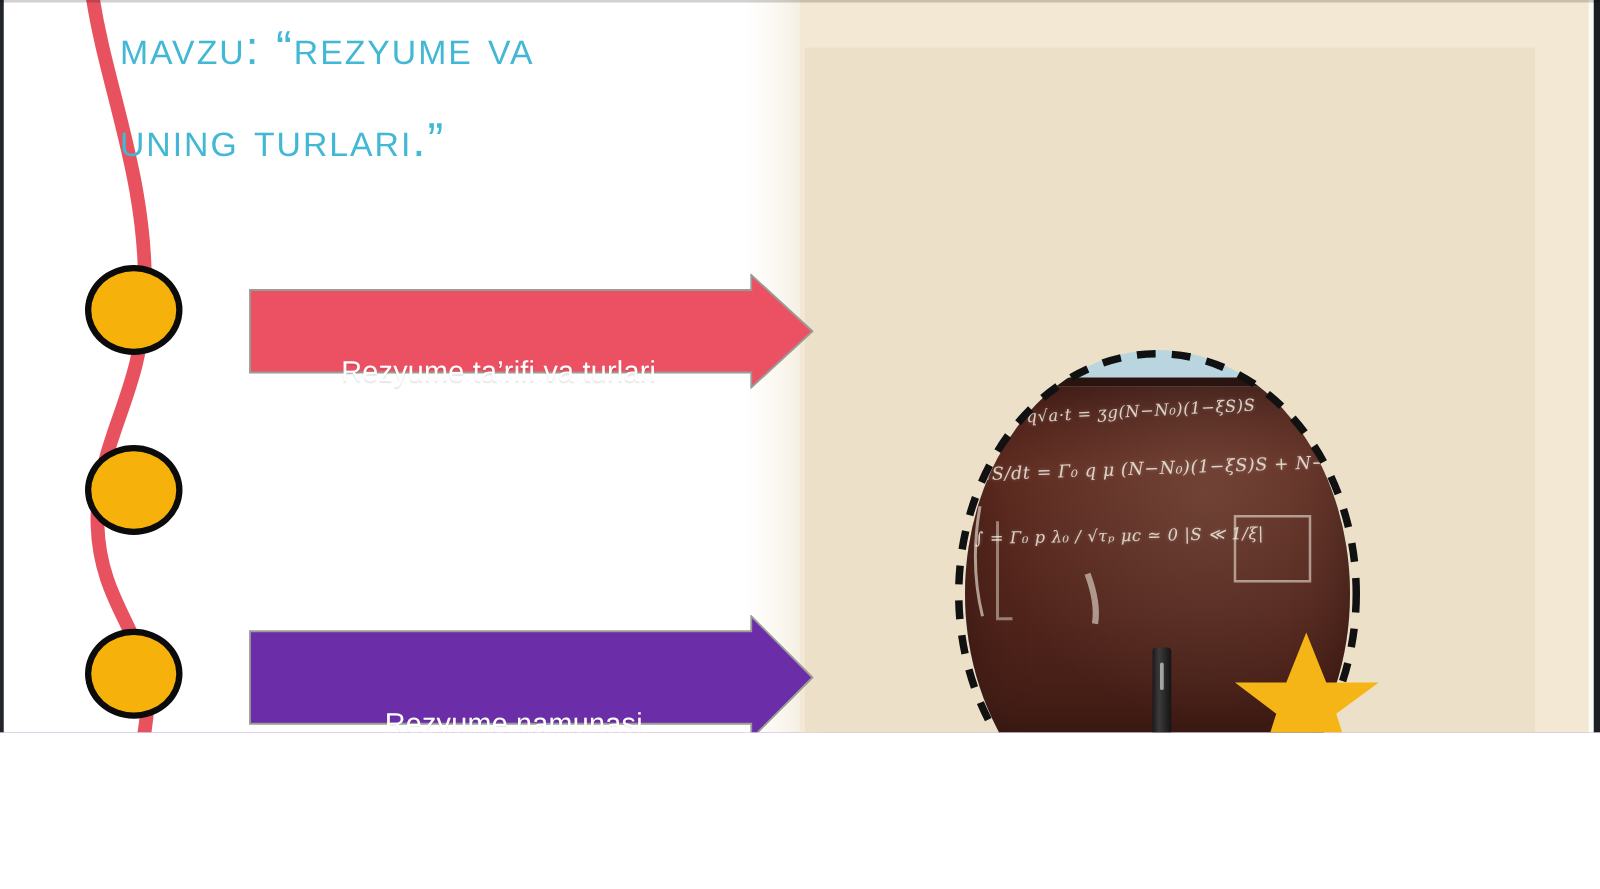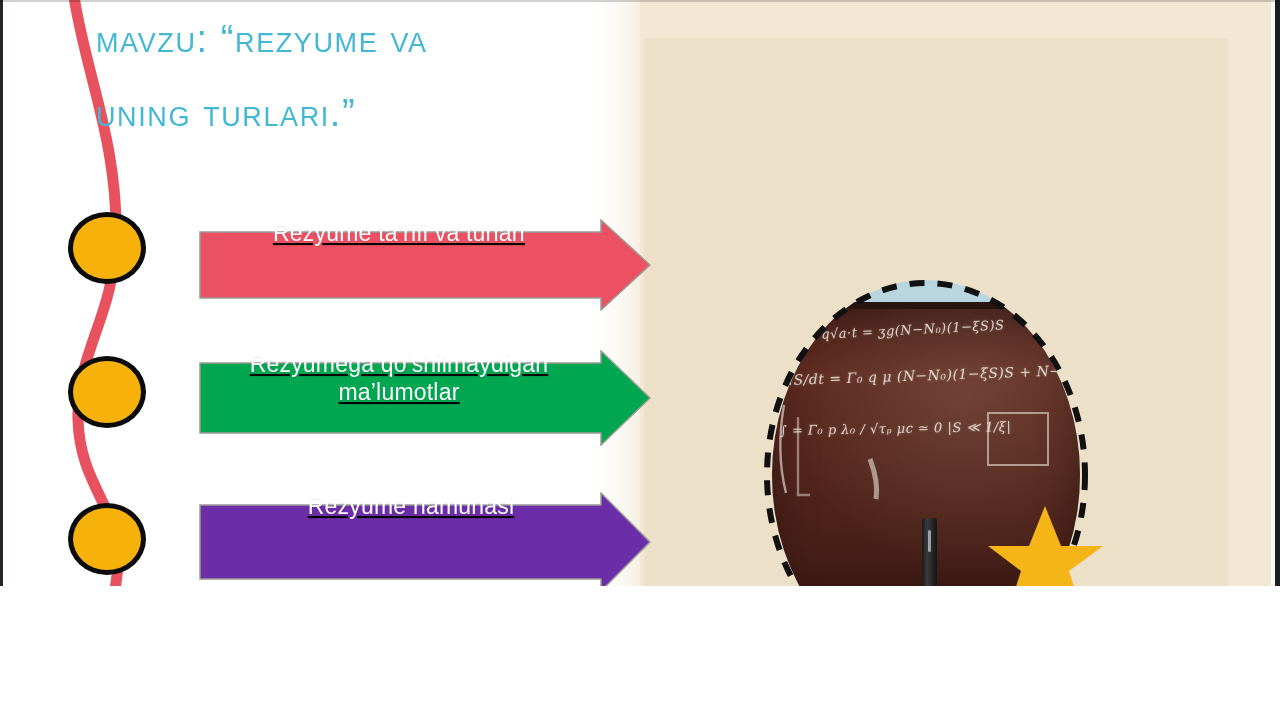--- a/index.html
+++ b/index.html
@@ -78,22 +78,21 @@
     border-radius:50%;
     background:#f6b20a;
     border:5px solid #0b0b0b;
     box-sizing:border-box;
   }
 
   
   .arrow{
     position:absolute;
     display:flex;
-    align-items:flex-start;
-    text-decoration:underline;
+    align-items:flex-end;
   }
   .arrow svg{ position:absolute; left:0; top:0; }
   .arrow-label{
     position:relative;
     z-index:2;
     color:#ffffff;
     font-size:23px;
     line-height:28px;
     text-align:center;
     width:100%;
@@ -204,27 +203,20 @@
 
   <div class="dot" style="left:68px; top:212px;"></div>
   <div class="arrow" style="left:199px; top:219px; width:452px; height:92px;">
     <svg width="452" height="92" viewBox="0 0 452 92">
       <path d="M1,13 L402,13 L402,1 L451,46 L402,91 L402,79 L1,79 Z" fill="#ec5163" stroke="#9b9b96" stroke-width="1.5"></path>
     </svg>
     <div class="arrow-label">Rezyume ta’rifi va turlari</div>
   </div>
 
   <div class="dot" style="left:68px; top:356px;"></div>
-  <div class="arrow" style="left:199px; top:350px; width:452px; height:96px;">
-    <svg width="452" height="96" viewBox="0 0 452 96">
-      <path d="M1,13 L402,13 L402,1 L451,48 L402,95 L402,83 L1,83 Z" fill="#00a650" stroke="#9b9b96" stroke-width="1.5"></path>
-    </svg>
-    <div class="arrow-label">Rezyumega qo’shilmaydigan
-ma’lumotlar</div>
-  </div>
 
   <div class="dot" style="left:68px; top:503px;"></div>
   <div class="arrow" style="left:199px; top:492px; width:452px; height:100px;padding-left:12px;">
     <svg width="452" height="100" viewBox="0 0 452 100">
       <path d="M1,13 L402,13 L402,1 L451,50 L402,99 L402,87 L1,87 Z" fill="#6b2ea8" stroke="#9b9b96" stroke-width="1.5"></path>
     </svg>
     <div class="arrow-label">Rezyume namunasi</div>
   </div>
 
   <div class="photo-wrap">

